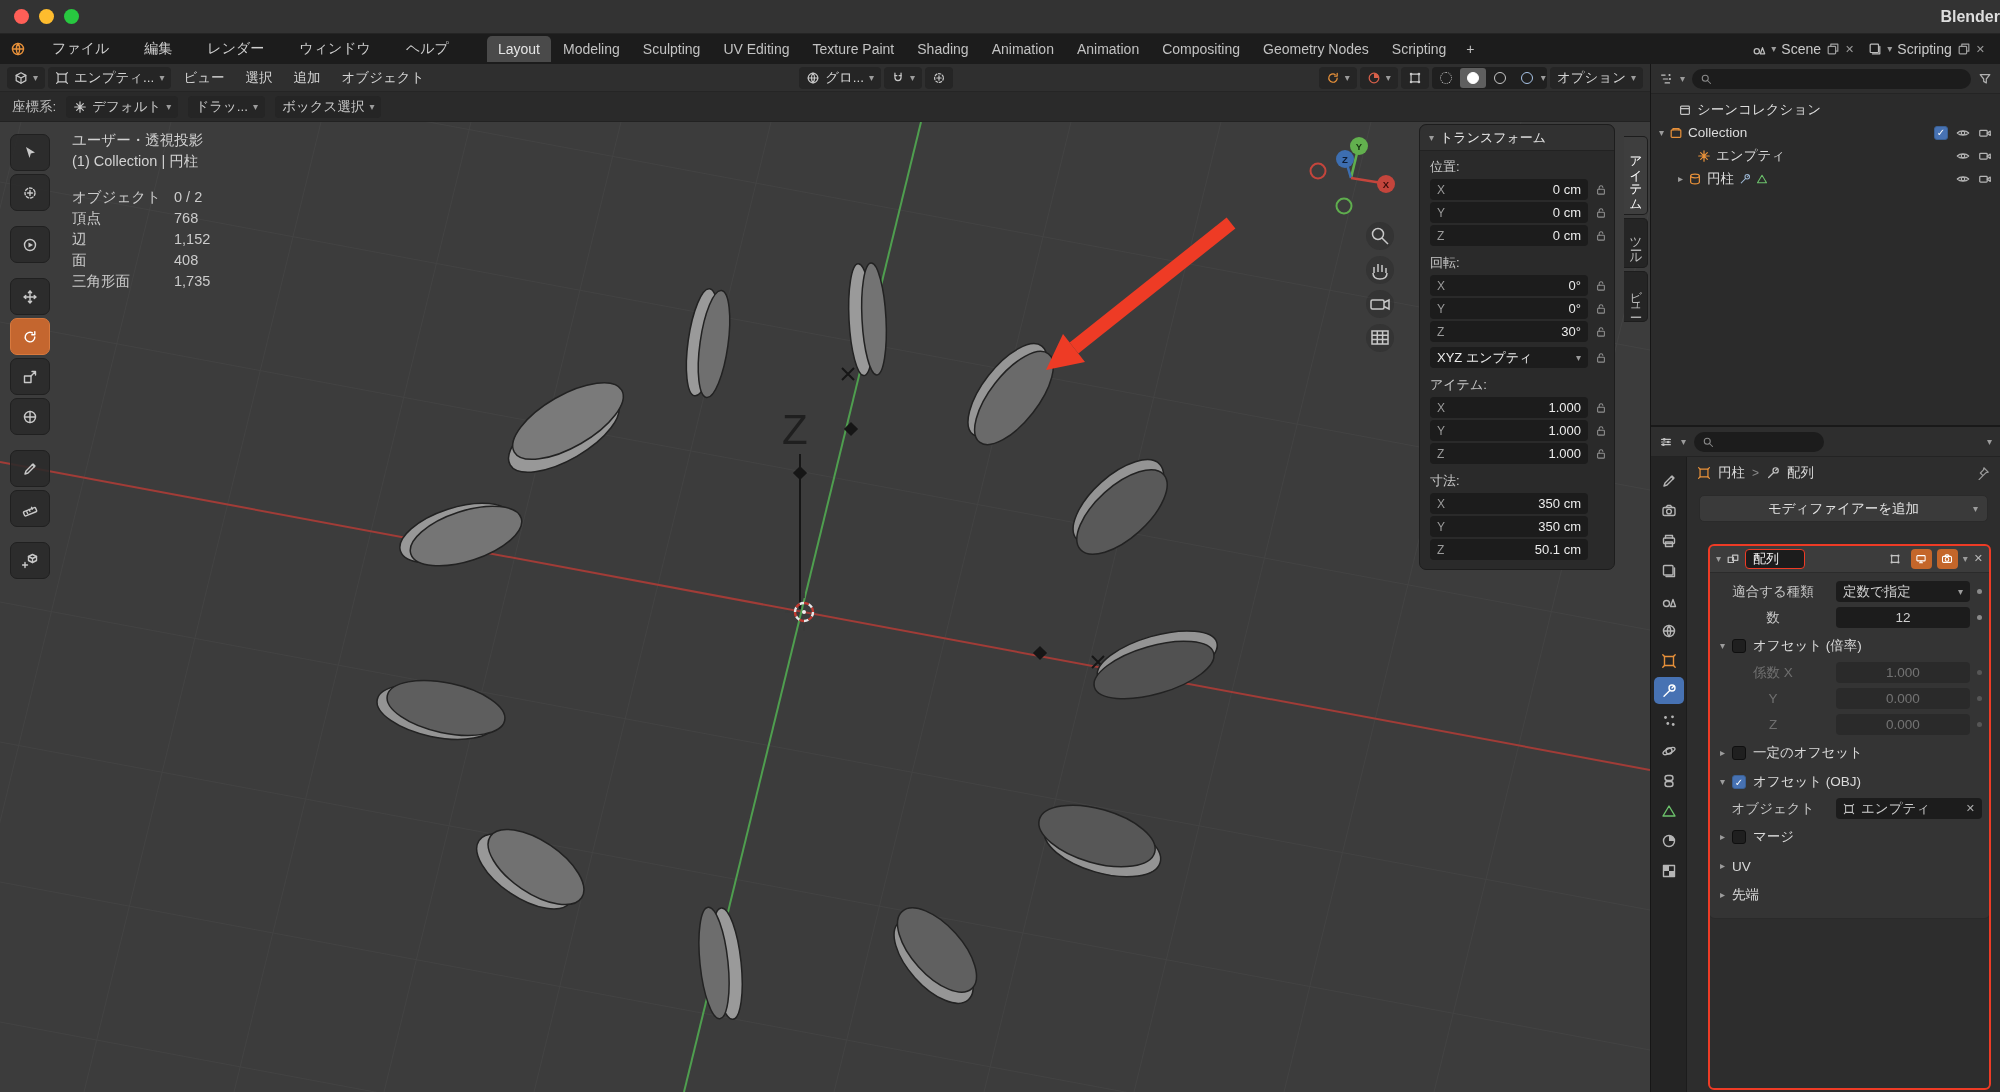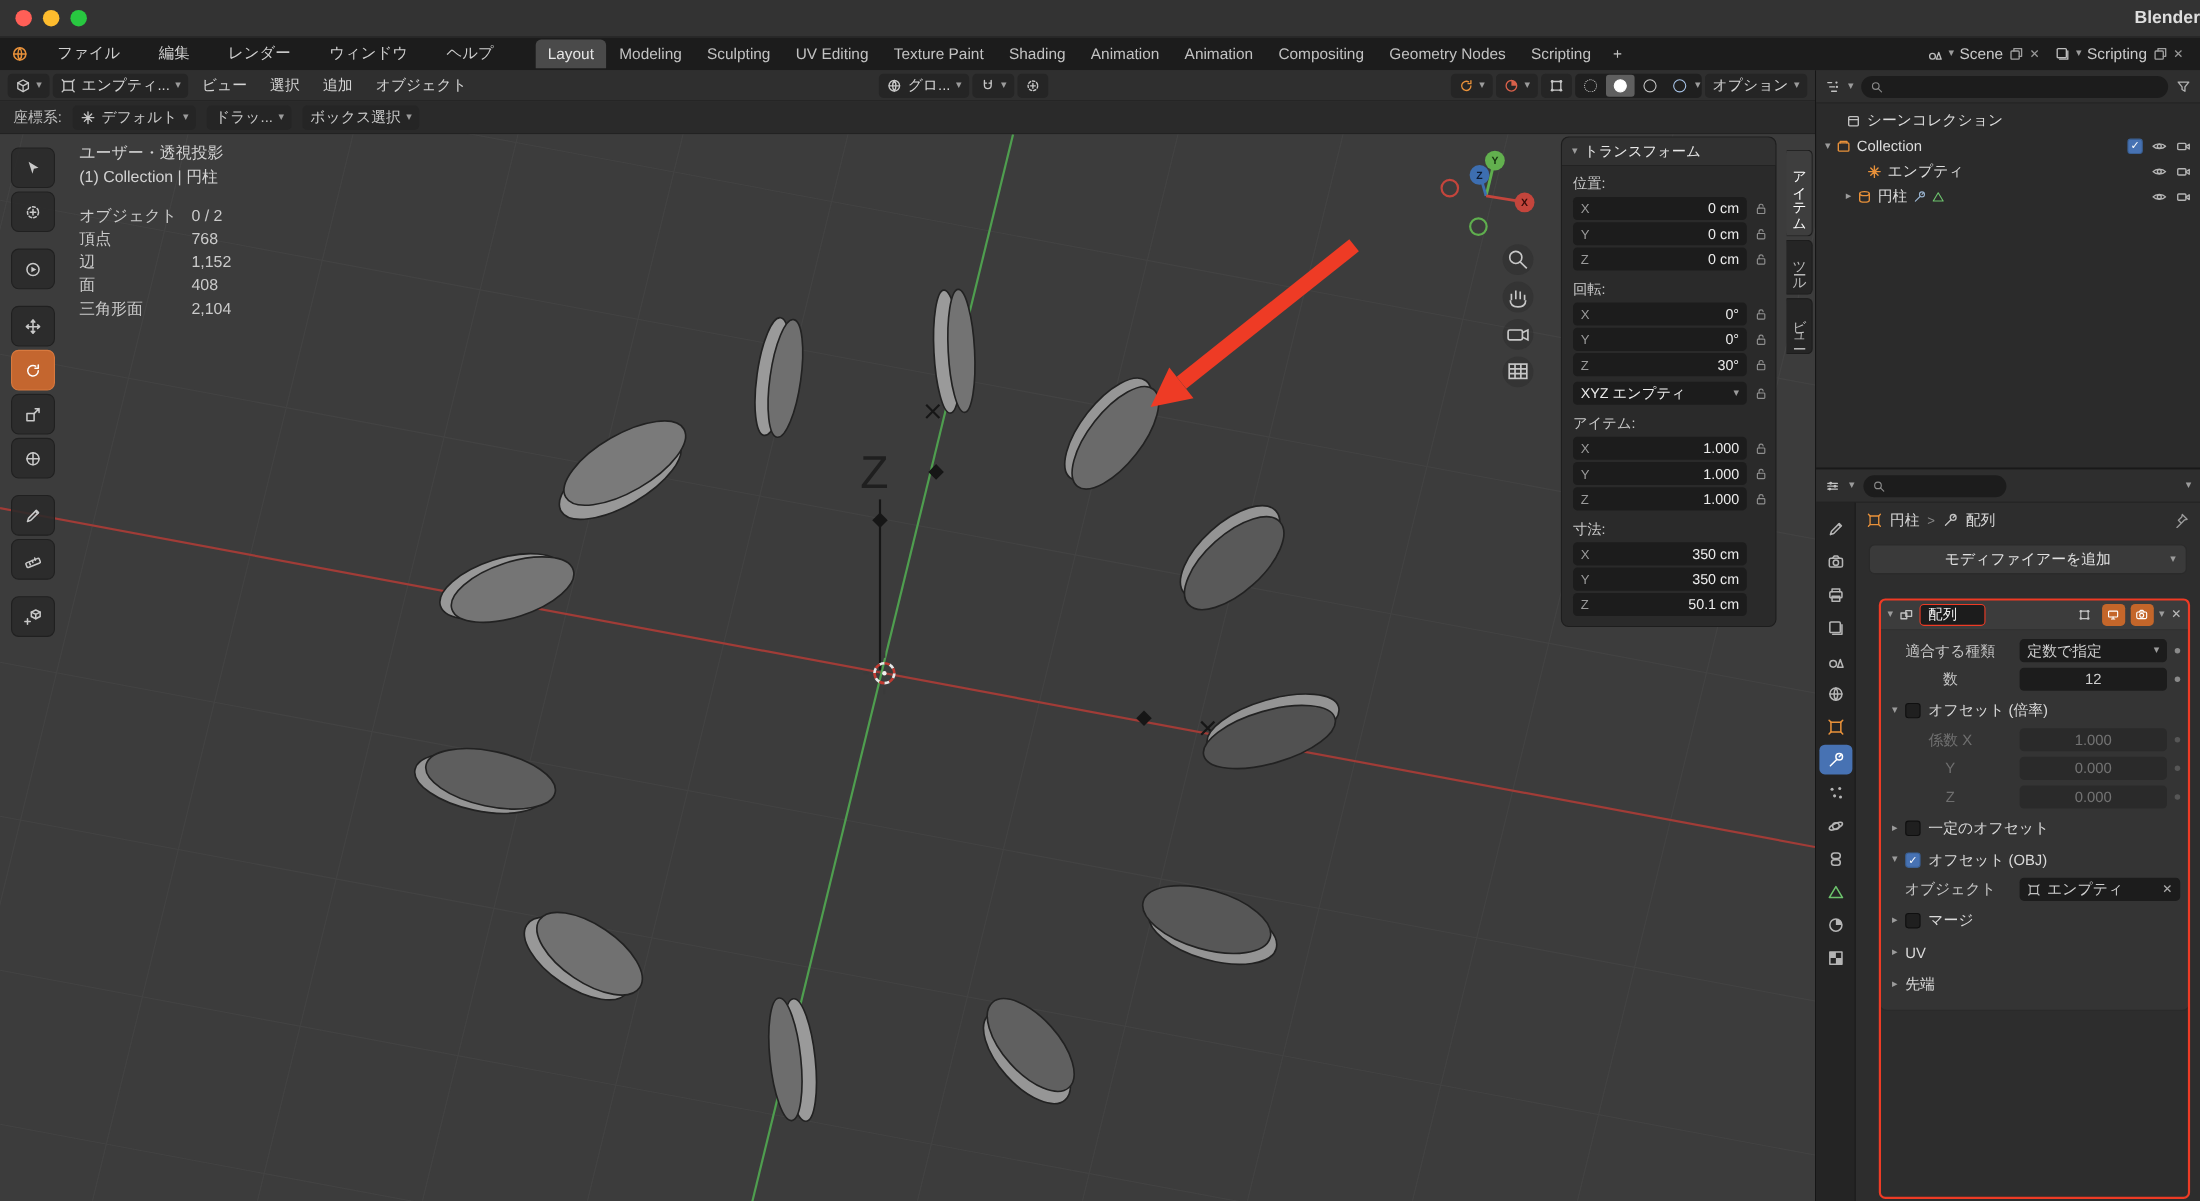--- a/index.html
+++ b/index.html
@@ -637,21 +637,21 @@
           <div class="stat-table">
             <span>オブジェクト</span>
               <span>0 / 2</span>
             <span>頂点</span>
               <span>768</span>
             <span>辺</span>
               <span>1,152</span>
             <span>面</span>
               <span>408</span>
             <span>三角形面</span>
-              <span>2,104</span>
+              <span>1,735</span>
           </div>
         </div>
 
         <div class="n-panel">
           <div class="n-header">
             <span class="crt">▾</span>
             <span>トランスフォーム</span>
           </div>
           <div class="np-label">位置:</div>
           <div class="np-row">

